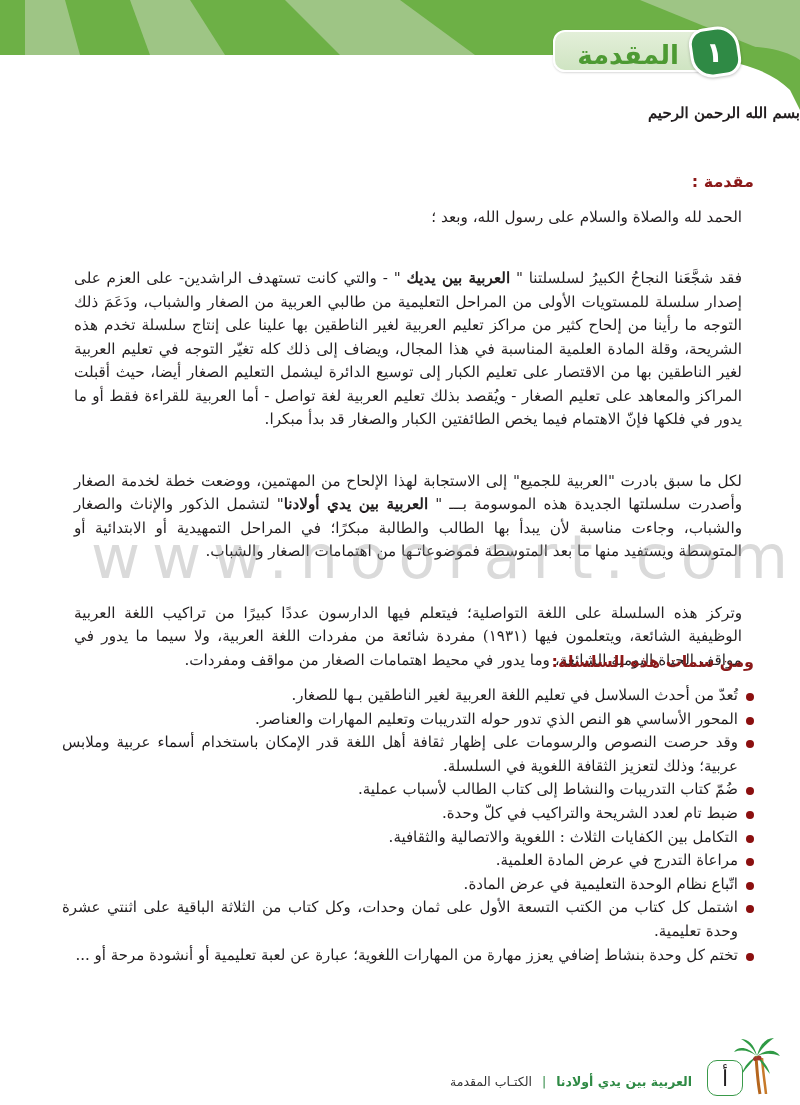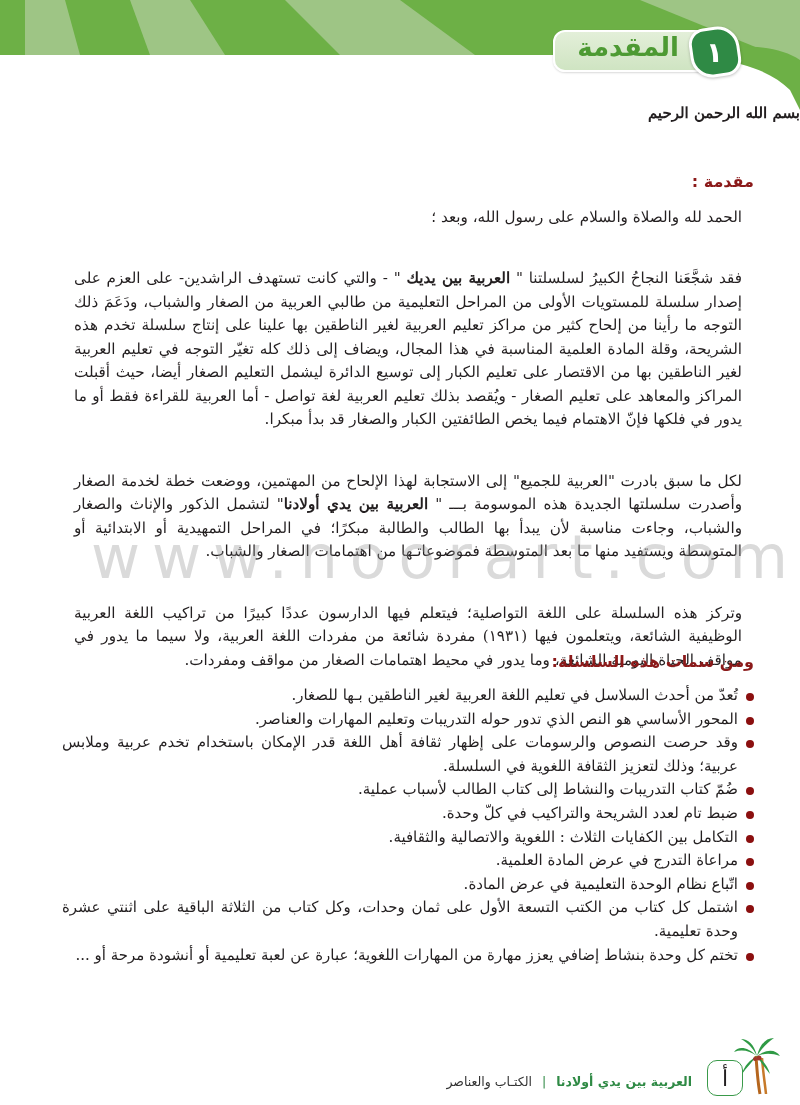--- a/index.html
+++ b/index.html
@@ -11,21 +11,21 @@
     position: absolute; left: 0; top: 0; width: 800px; height: 110px; overflow: hidden;
   }
   .header-band svg { position: absolute; left: 0; top: 0; }
 
   .chapter-tab {
     position: absolute; left: 553px; top: 30px; width: 150px; height: 42px;
     background: linear-gradient(#e3efd9, #cfe4c2);
     border: 2px solid #ffffff;
     border-radius: 12px 4px 4px 12px;
     box-shadow: 0 1px 2px rgba(0,0,0,0.15);
-    display: flex; align-items: flex-start; justify-content: center;
+    display: flex; align-items: flex-end; justify-content: center;
   }
   .chapter-title {
     font-family: "DejaVu Sans", sans-serif; font-weight: bold;
     font-size: 26px; color: #4d9a33; direction: rtl;
   }
   .chapter-num {
     position: absolute; left: 690px; top: 27px; width: 50px; height: 50px;
     background: #2f8a45; border: 3px solid #ffffff;
     border-radius: 16px 22px 16px 22px;
     transform: rotate(-8deg);
@@ -135,21 +135,21 @@
     <span>وتركز هذه السلسلة على اللغة التواصلية؛ فيتعلم فيها الدارسون عددًا كبيرًا من تراكيب اللغة العربية الوظيفية الشائعة، ويتعلمون فيها (١٩٣١) مفردة شائعة من مفردات اللغة العربية، ولا سيما ما يدور في مواقف الحياة اليومية الشائعة، وما يدور في محيط اهتمامات الصغار من مواقف ومفردات.</span>
   </p>
 </div>
 
 <div class="watermark">www.noorart.com</div>
 
 <div class="features-heading">ومن سمات هذه السلسلة:</div>
 <ul class="features">
   <li>تُعدّ من أحدث السلاسل في تعليم اللغة العربية لغير الناطقين بـها للصغار.</li>
   <li>المحور الأساسي هو النص الذي تدور حوله التدريبات وتعليم المهارات والعناصر.</li>
-  <li>وقد حرصت النصوص والرسومات على إظهار ثقافة أهل اللغة قدر الإمكان باستخدام تخدم عربية وملابس عربية؛ وذلك لتعزيز الثقافة اللغوية في السلسلة.</li>
+  <li>وقد حرصت النصوص والرسومات على إظهار ثقافة أهل اللغة قدر الإمكان باستخدام أسماء عربية وملابس عربية؛ وذلك لتعزيز الثقافة اللغوية في السلسلة.</li>
   <li>ضُمّ كتاب التدريبات والنشاط إلى كتاب الطالب لأسباب عملية.</li>
   <li>ضبط تام لعدد الشريحة والتراكيب في كلّ وحدة.</li>
   <li>التكامل بين الكفايات الثلاث : اللغوية والاتصالية والثقافية.</li>
   <li>مراعاة التدرج في عرض المادة العلمية.</li>
   <li>اتّباع نظام الوحدة التعليمية في عرض المادة.</li>
   <li>اشتمل كل كتاب من الكتب التسعة الأول على ثمان وحدات، وكل كتاب من الثلاثة الباقية على اثنتي عشرة وحدة تعليمية.</li>
   <li>تختم كل وحدة بنشاط إضافي يعزز مهارة من المهارات اللغوية؛ عبارة عن لعبة تعليمية أو أنشودة مرحة أو ...</li>
 </ul>
 
 <div class="footer">
@@ -166,15 +166,15 @@
       <path d="M25,20 C36,12 44,14 48,20 C40,17 32,17 25,20 Z"></path>
       <path d="M25,20 C18,24 12,30 10,38 C15,31 20,26 25,20 Z"></path>
       <path d="M25,20 C32,25 36,31 38,38 C33,32 29,27 25,20 Z"></path>
     </g>
     <circle cx="27" cy="22" r="2.5" fill="#a0332a"></circle>
     <circle cx="23" cy="23" r="2" fill="#a0332a"></circle>
   </svg>
   <div class="series">
     <span class="s-title">العربية بين يدي أولادنا</span>
     <span class="s-sep">|</span>
-    <span class="s-book">الكتـاب والعناصر</span>
+    <span class="s-book">الكتـاب المقدمة</span>
   </div>
 </div>
 
 </body></html>

